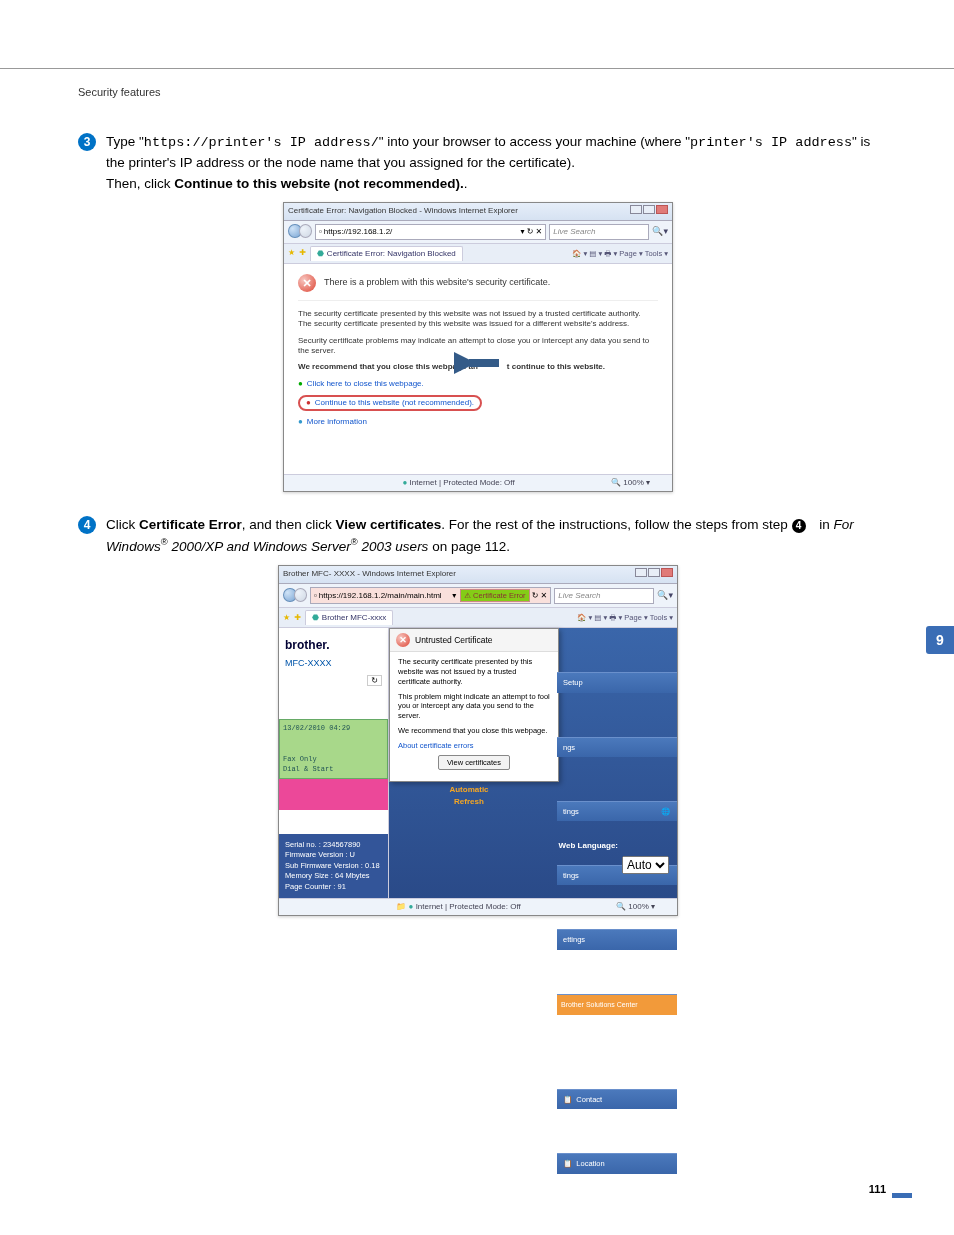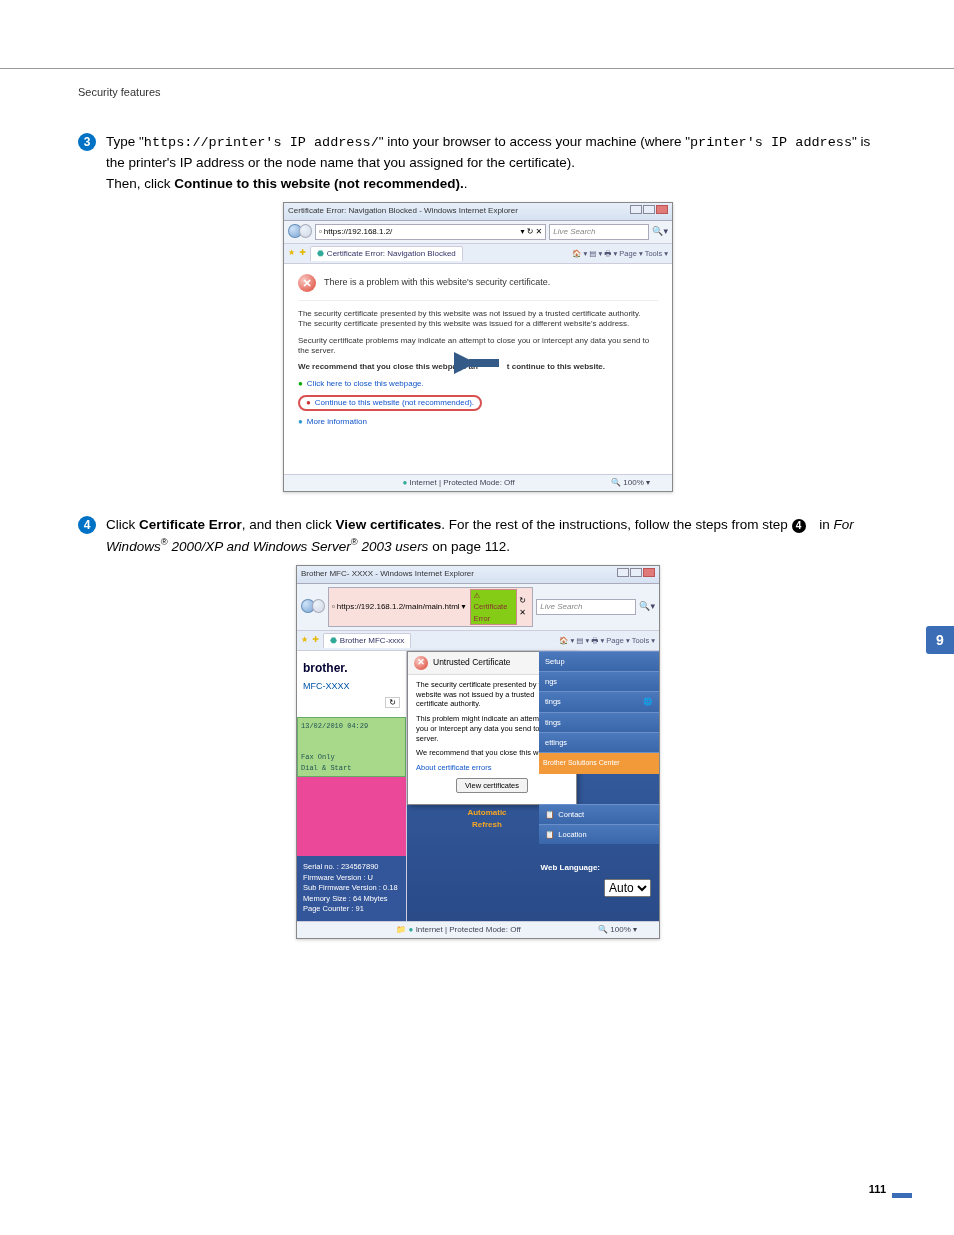--- a/index.html
+++ b/index.html
@@ -201,20 +201,21 @@
     font-size: 8px;
     min-height: 270px;
     padding:0;
   }
   .brother-side {
     width: 110px;
     background: #fff;
     border-right: 1px solid #ccd;
     display:flex;
     flex-direction:column;
+    gap:24px;
   }
   .brother-logo { padding: 8px 6px; }
   .brother-logo .brand { font-weight:bold; font-size:12px; color:#003; }
   .brother-logo .model { color:#0055aa; font-size:9px; margin-top:3px; }
   .lcd {
     background:#ec4899;
     padding: 0;
     flex:1;
   }
   .lcd-inner {
@@ -275,20 +276,21 @@
     font-size:7.5px;
   }
   .menu-item {
     background: linear-gradient(#4b79bc,#3a66aa);
     border-top:1px solid #6a90cc;
     color:#fff;
     padding:4px 6px;
     display:flex;
     align-items:flex-start;
     gap:4px;
+    margin-top:44px;
   }
   .menu-item.ctr { background:#f29a3a; font-size:7px; padding:5px 4px;}
   .auto-refresh {
     position:absolute;
     bottom: 90px; left:30px; width:100px;
     text-align:center;
     color:#f5a623;
     font-weight:bold;
     font-size:8px;
   }
@@ -426,21 +428,21 @@
   </div>
 
   <div class="step">
     <div class="step-num">4</div>
     <div class="step-body">
       <span>Click </span><span class="bold">Certificate Error</span><span>, and then click </span><span class="bold">View certificates</span><span>. For the rest of the instructions, follow the steps from step </span><span class="step-num black" style="display:inline-flex;width:14px;height:14px;font-size:10px;vertical-align:middle;">4</span><span> in </span><em><span>For Windows</span></em><sup>®</sup><em><span> 2000/XP and Windows Server</span></em><sup>®</sup><em><span> 2003 users</span></em><span> on page 112.</span>
     </div>
   </div>
 
   <div class="screenshot-holder">
-    <div class="ie-window" style="width:364px;">
+    <div class="ie-window" style="width:400px;">
       <div class="ie-title">
         <span>Brother MFC- XXXX  - Windows Internet Explorer</span>
         <span class="ie-winbtns"><span></span><span></span><span class="close"></span></span>
       </div>
       <div class="ie-nav">
         <div class="ie-backfwd">
             <div class="ie-back"></div>
             <div class="ie-fwd"></div>
           </div>
         <div class="ie-addr addr-certerr">

